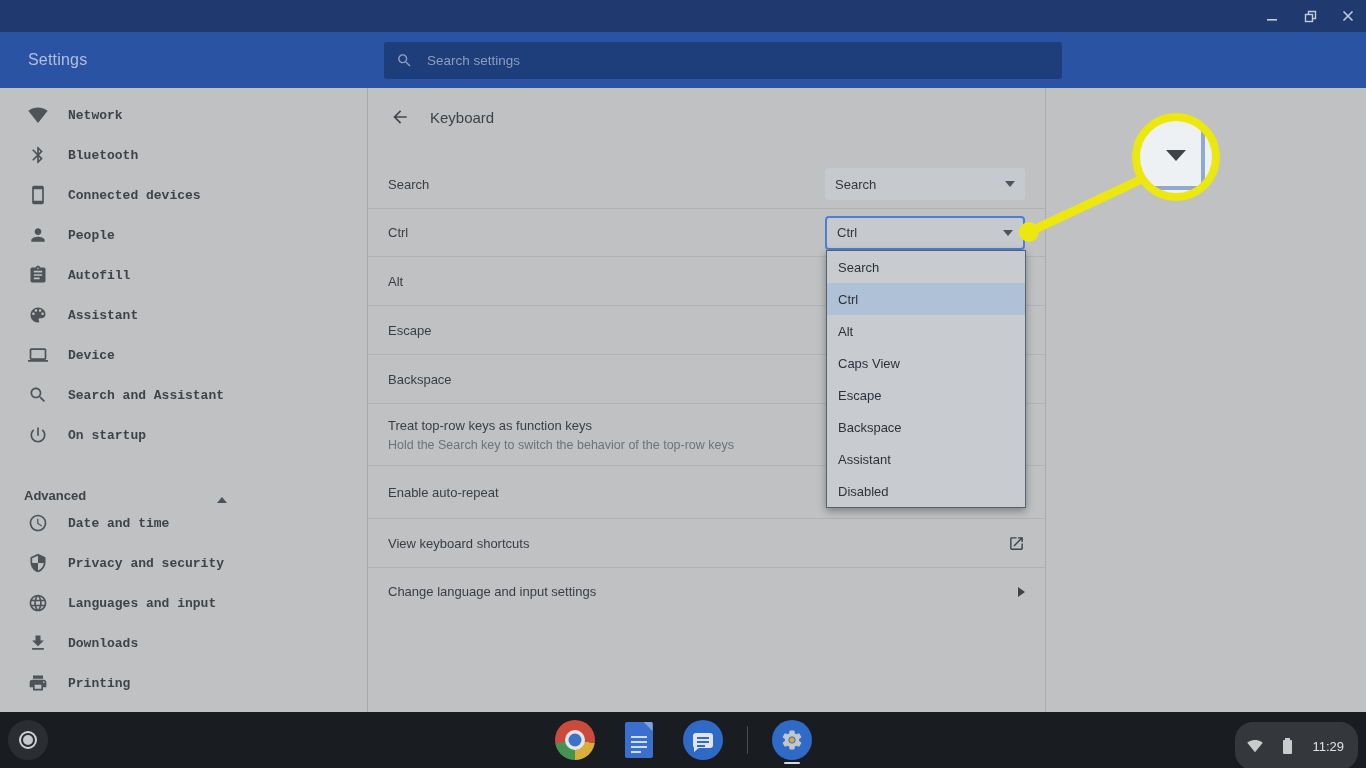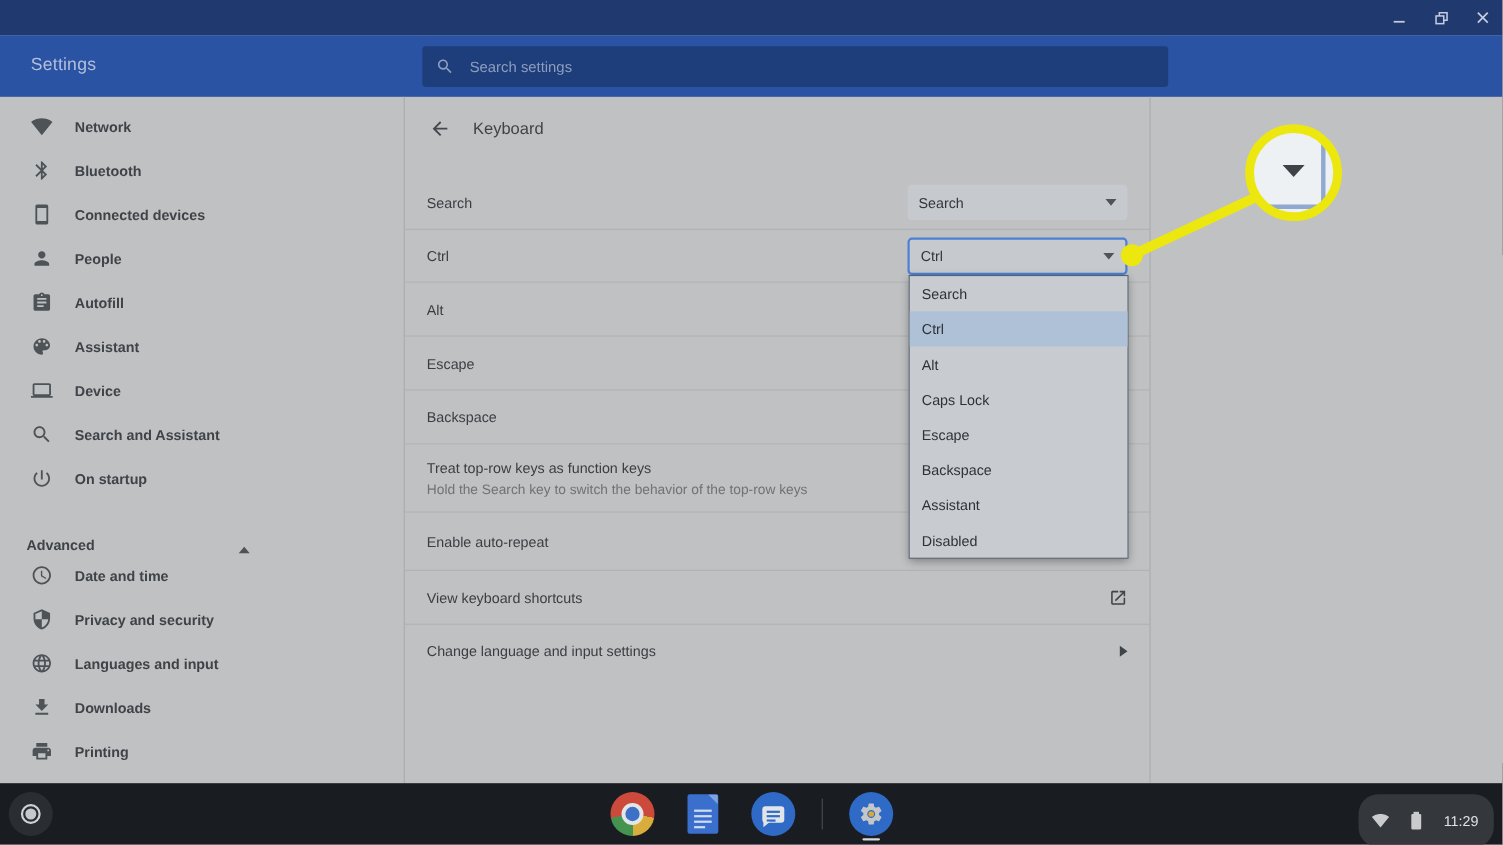--- a/index.html
+++ b/index.html
@@ -19,21 +19,21 @@
                color:#b3bfda; font-size:16px; letter-spacing:.2px; }
   .search-box { position:absolute; left:368px; top:10px; width:678px; height:37px; background:#1e3d7b;
                 border-radius:3px; display:flex; align-items:center; padding-left:12px;margin-left:16px; }
   .search-box svg { flex:0 0 auto; }
   .search-input { background:transparent; border:none; outline:none; color:#cdd6e8;
                   font-size:13.5px; margin-left:14px; width:600px; font-family:inherit; }
   .search-input::placeholder { color:#8d9ebd; }
   
   .main { position:absolute; left:0; top:88px; width:1366px; height:624px; }
   .sidebar { position:absolute; left:0; top:0; width:368px; height:624px; border-right:1px solid #a9abad; padding-top:7px; }
-  .nav-item { height:40px; display:flex; align-items:center; padding-left:28px; cursor:pointer; }
+  .nav-item { height:40px; display:flex; align-items:center; padding-left:28px; cursor:pointer;font-family:Liberation Mono, monospace; }
   .nav-icon { width:20px; height:20px; color:#4e5357; display:flex; align-items:center; justify-content:center; }
   .nav-label { margin-left:20px; font-size:13px; font-weight:bold; color:#3f4347; }
   .advanced-row { height:48px; display:flex; align-items:flex-end; padding:0 24px; cursor:pointer; }
   .advanced-label { font-size:13px; font-weight:bold; color:#3f4347; }
   .caret-up { width:0; height:0; margin-left:auto; margin-right:116px;
               border-left:5px solid transparent; border-right:5px solid transparent;
               border-bottom:6px solid #4e5357; }
   
   .content { position:absolute; left:368px; top:0; width:678px; height:624px; border-right:1px solid #a9abad; }
   .page-header { height:72px; display:flex; align-items:center; padding:0 20px 14px 20px; }
@@ -318,21 +318,21 @@
         <span class="row-label">Change language and input settings</span>
         <span class="chev-right"></span>
       </div>
     </section>
   </div>
 
   <div class="menu">
     <div class="menu-item">Search</div>
     <div class="menu-item selected">Ctrl</div>
     <div class="menu-item">Alt</div>
-    <div class="menu-item">Caps Lock</div>
+    <div class="menu-item">Caps View</div>
     <div class="menu-item">Escape</div>
     <div class="menu-item">Backspace</div>
     <div class="menu-item">Assistant</div>
     <div class="menu-item">Disabled</div>
   </div>
 
   <svg class="callout" width="1366" height="768" viewBox="0 0 1366 768">
     <defs>
       <clipPath id="calloutClip">
           <circle cx="1176" cy="157" r="40"></circle>

